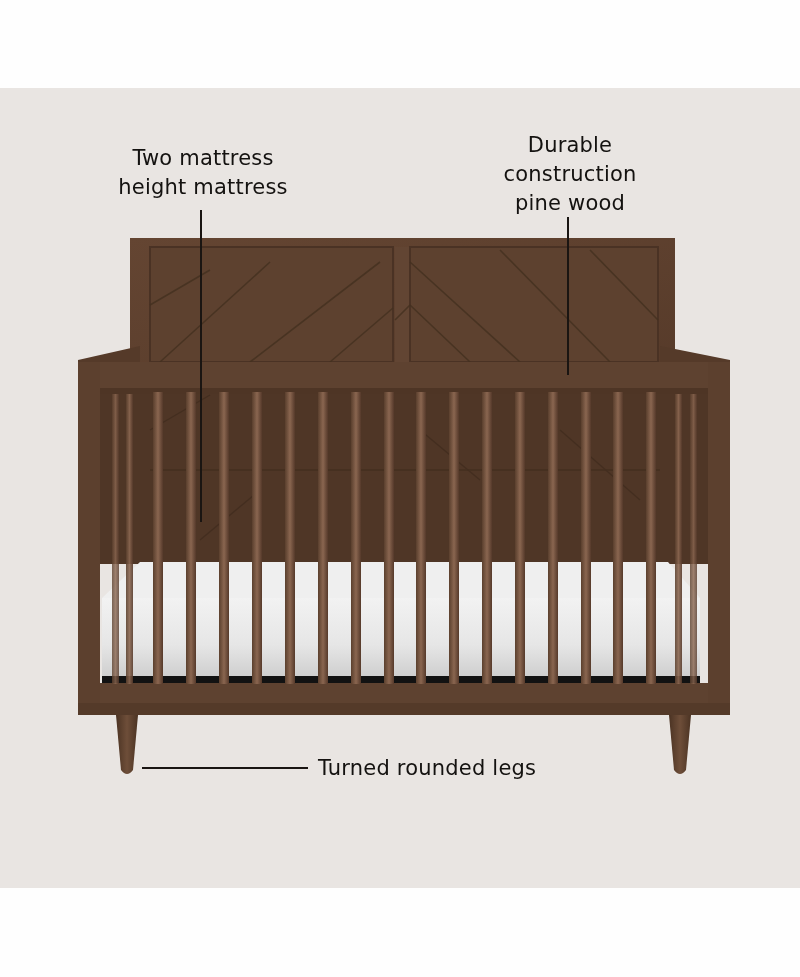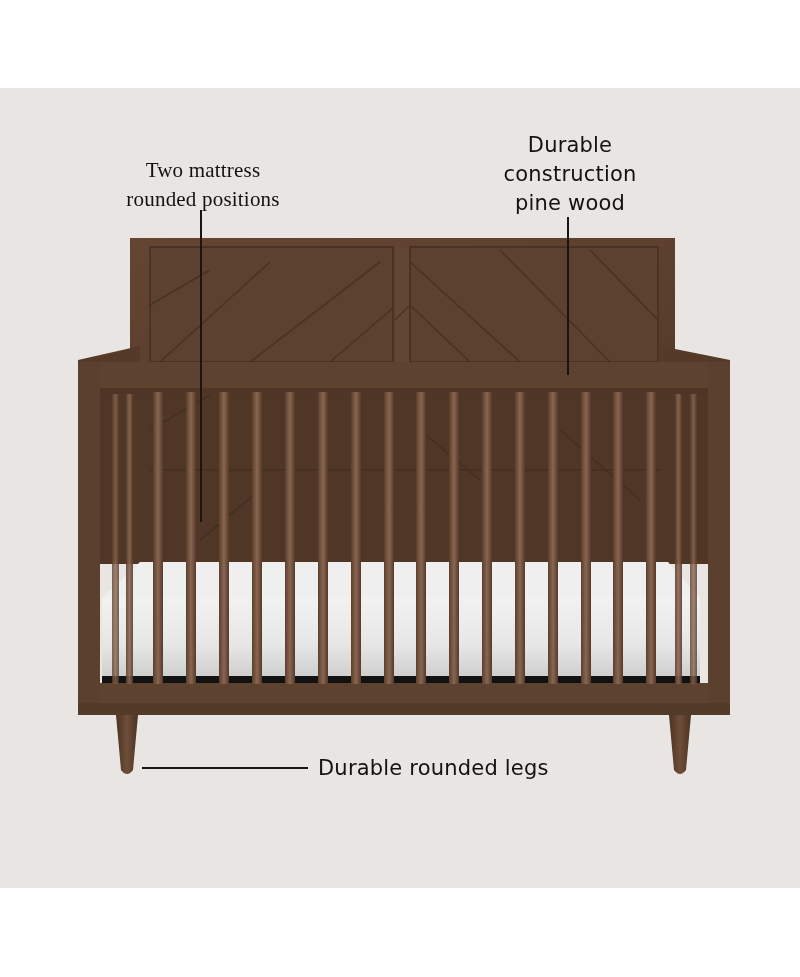--- a/index.html
+++ b/index.html
@@ -114,29 +114,29 @@
     <rect x="613" y="392" width="10" height="292" fill="url(#slat)"></rect>
     <rect x="646" y="392" width="10" height="292" fill="url(#slat)"></rect>
     <rect x="675" y="394" width="7" height="290" fill="url(#slat)" opacity="0.9"></rect>
     <rect x="690" y="394" width="7" height="290" fill="url(#slat)" opacity="0.8"></rect>
   </g>
 
   <path d="M116,715 L138,715 L133,770 Q127,778 121,770 Z" fill="url(#leg)"></path>
   <path d="M669,715 L691,715 L686,770 Q680,778 674,770 Z" fill="url(#leg)"></path>
 </svg>
 
-<div class="callout-text" style="left:96px; top:156px; width:214px;font-family:Liberation Serif, serif;">
+<div class="callout-text" style="left:96px; top:144px; width:214px;">
   <span>Two mattress</span>
-  <span>rounded positions</span>
+  <span>height mattress</span>
 </div>
 <div class="leader" style="left:200px; top:210px; width:2px; height:312px;"></div>
 
 <div class="callout-text" style="left:480px; top:131px; width:180px;">
   <span>Durable</span>
   <span>construction</span>
   <span>pine wood</span>
 </div>
 <div class="leader" style="left:567px; top:217px; width:2px; height:158px;"></div>
 
 <div class="leader" style="left:142px; top:767px; width:166px; height:2px;"></div>
 <div class="callout-text" style="left:318px; top:754px; width:260px; text-align:left;">
-  <span>Durable rounded legs</span>
+  <span>Turned rounded legs</span>
 </div>
 
 </body></html>

